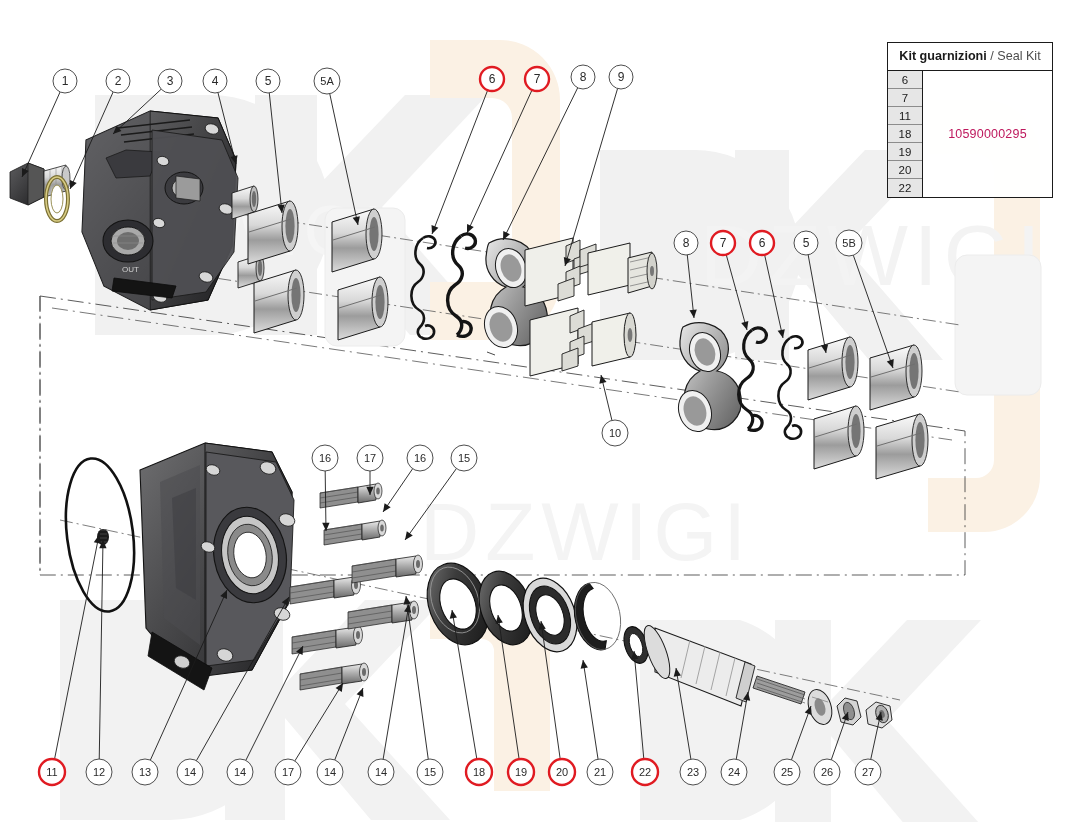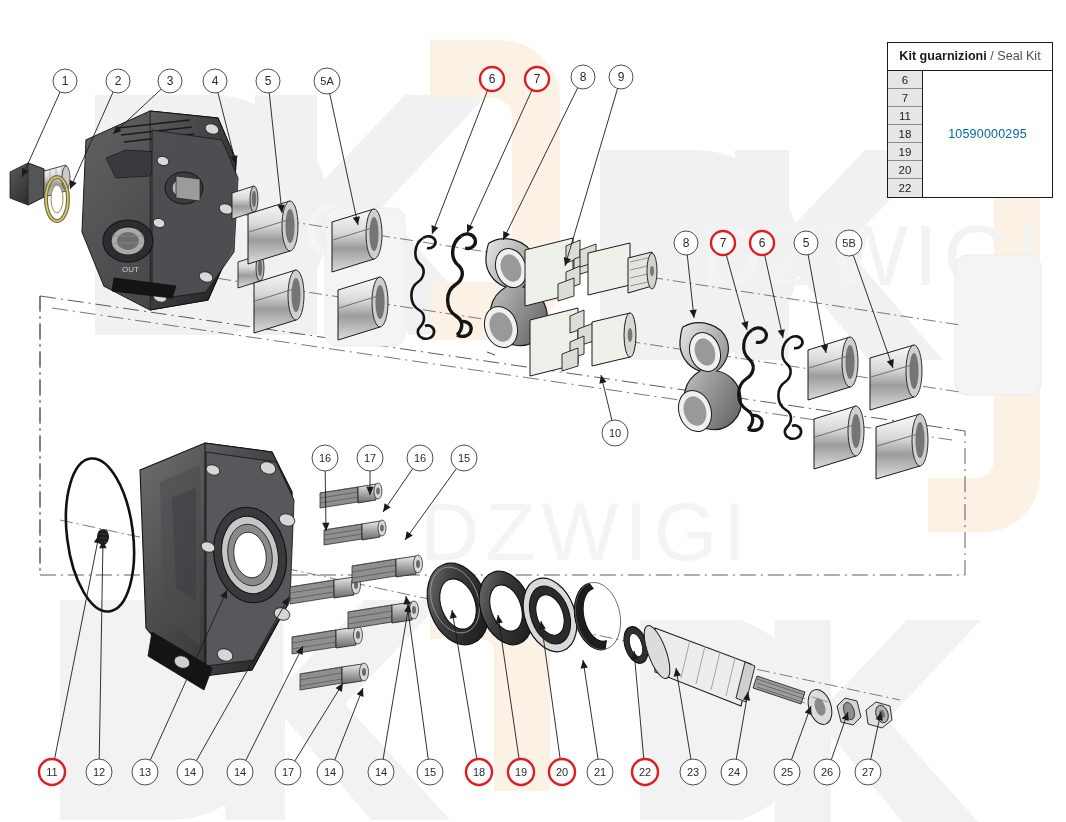--- a/index.html
+++ b/index.html
@@ -25,21 +25,21 @@
   .kit-head span{color:#4d4d4d;font-weight:normal;}
   .kit-body{display:flex;}
   .kit-col-nums{width:34px;border-right:1.2px solid #1b1b1b;}
   .kit-num{
     height:18px;line-height:18px;text-align:center;font-size:11.5px;color:#1b1b1b;
     background:#e6e6e6;border-bottom:1px solid #8c8c8c;box-sizing:border-box;
   }
   .kit-num:last-child{border-bottom:none;}
   .kit-code{
     flex:1;display:flex;align-items:center;justify-content:center;
-    font-size:12.5px;color:#0369a1;letter-spacing:.2px;
+    font-size:12.5px;color:#be185d;letter-spacing:.2px;
   }
 </style>
 </head>
 <body>
 
 <div id="stage">
 
   <svg id="wm" class="layer" viewBox="0 0 1066 822">
     <defs>
       <linearGradient id="metalH" x1="0" y1="0" x2="0" y2="1">

